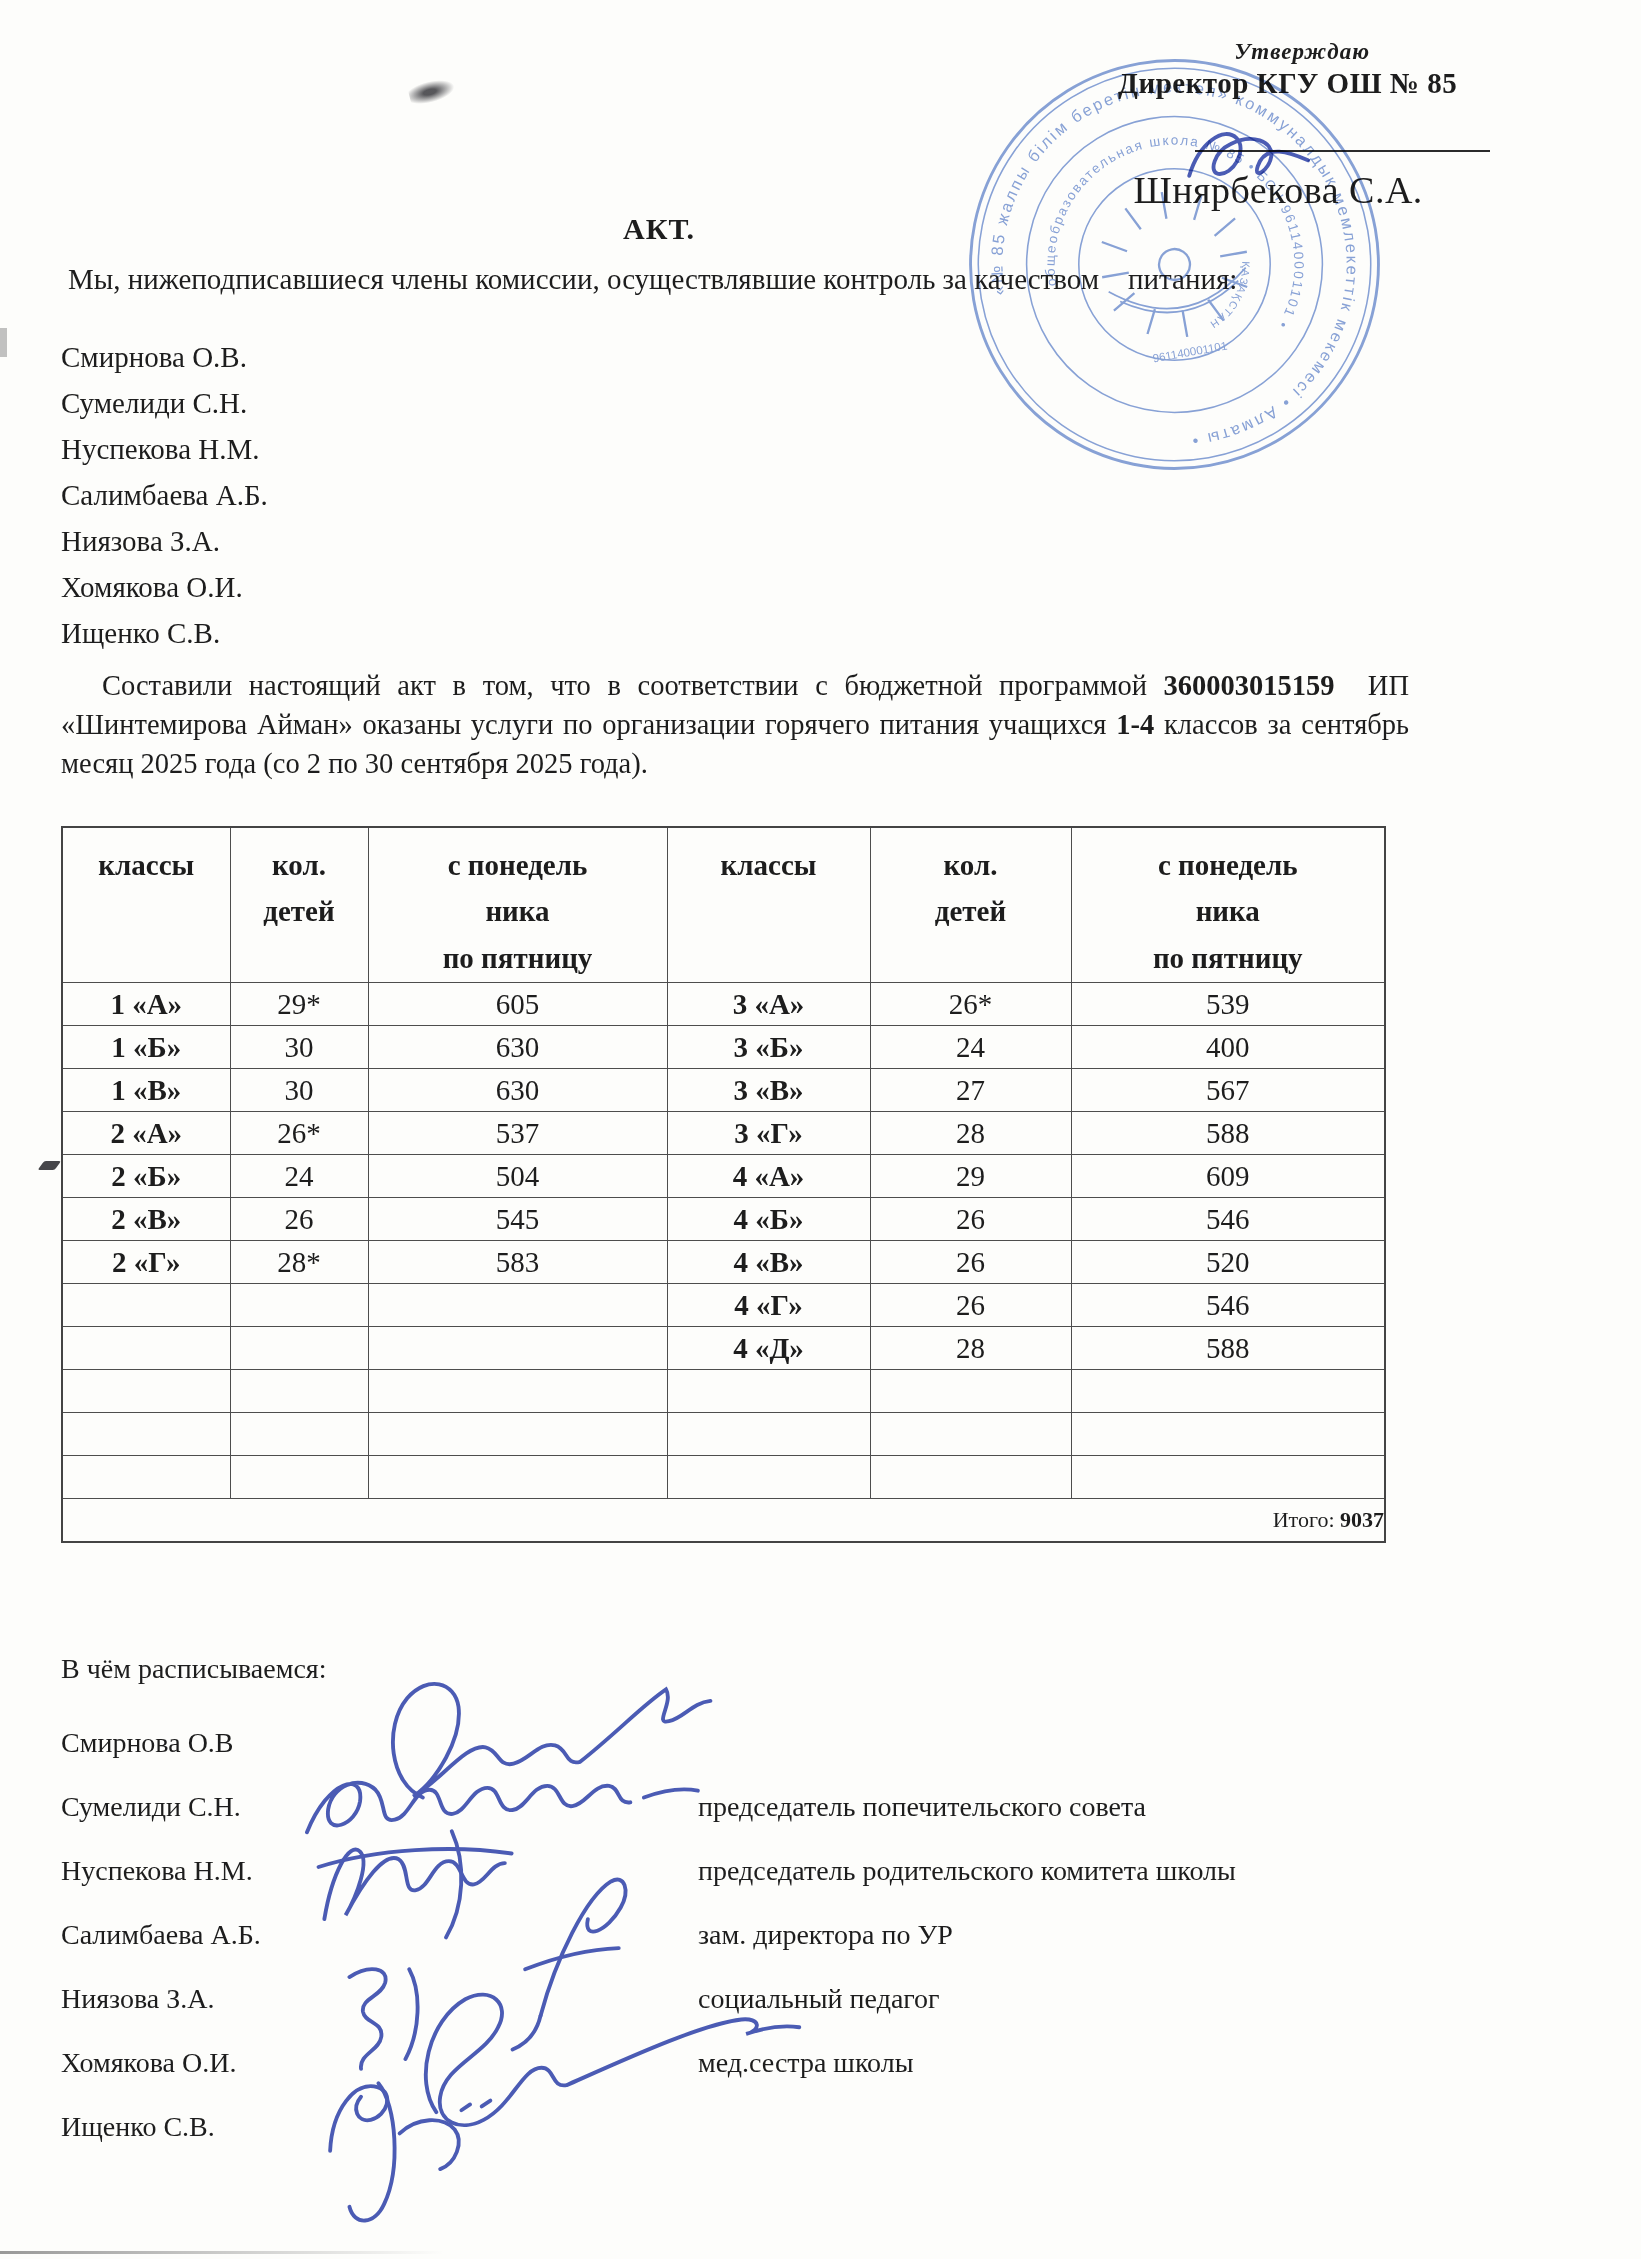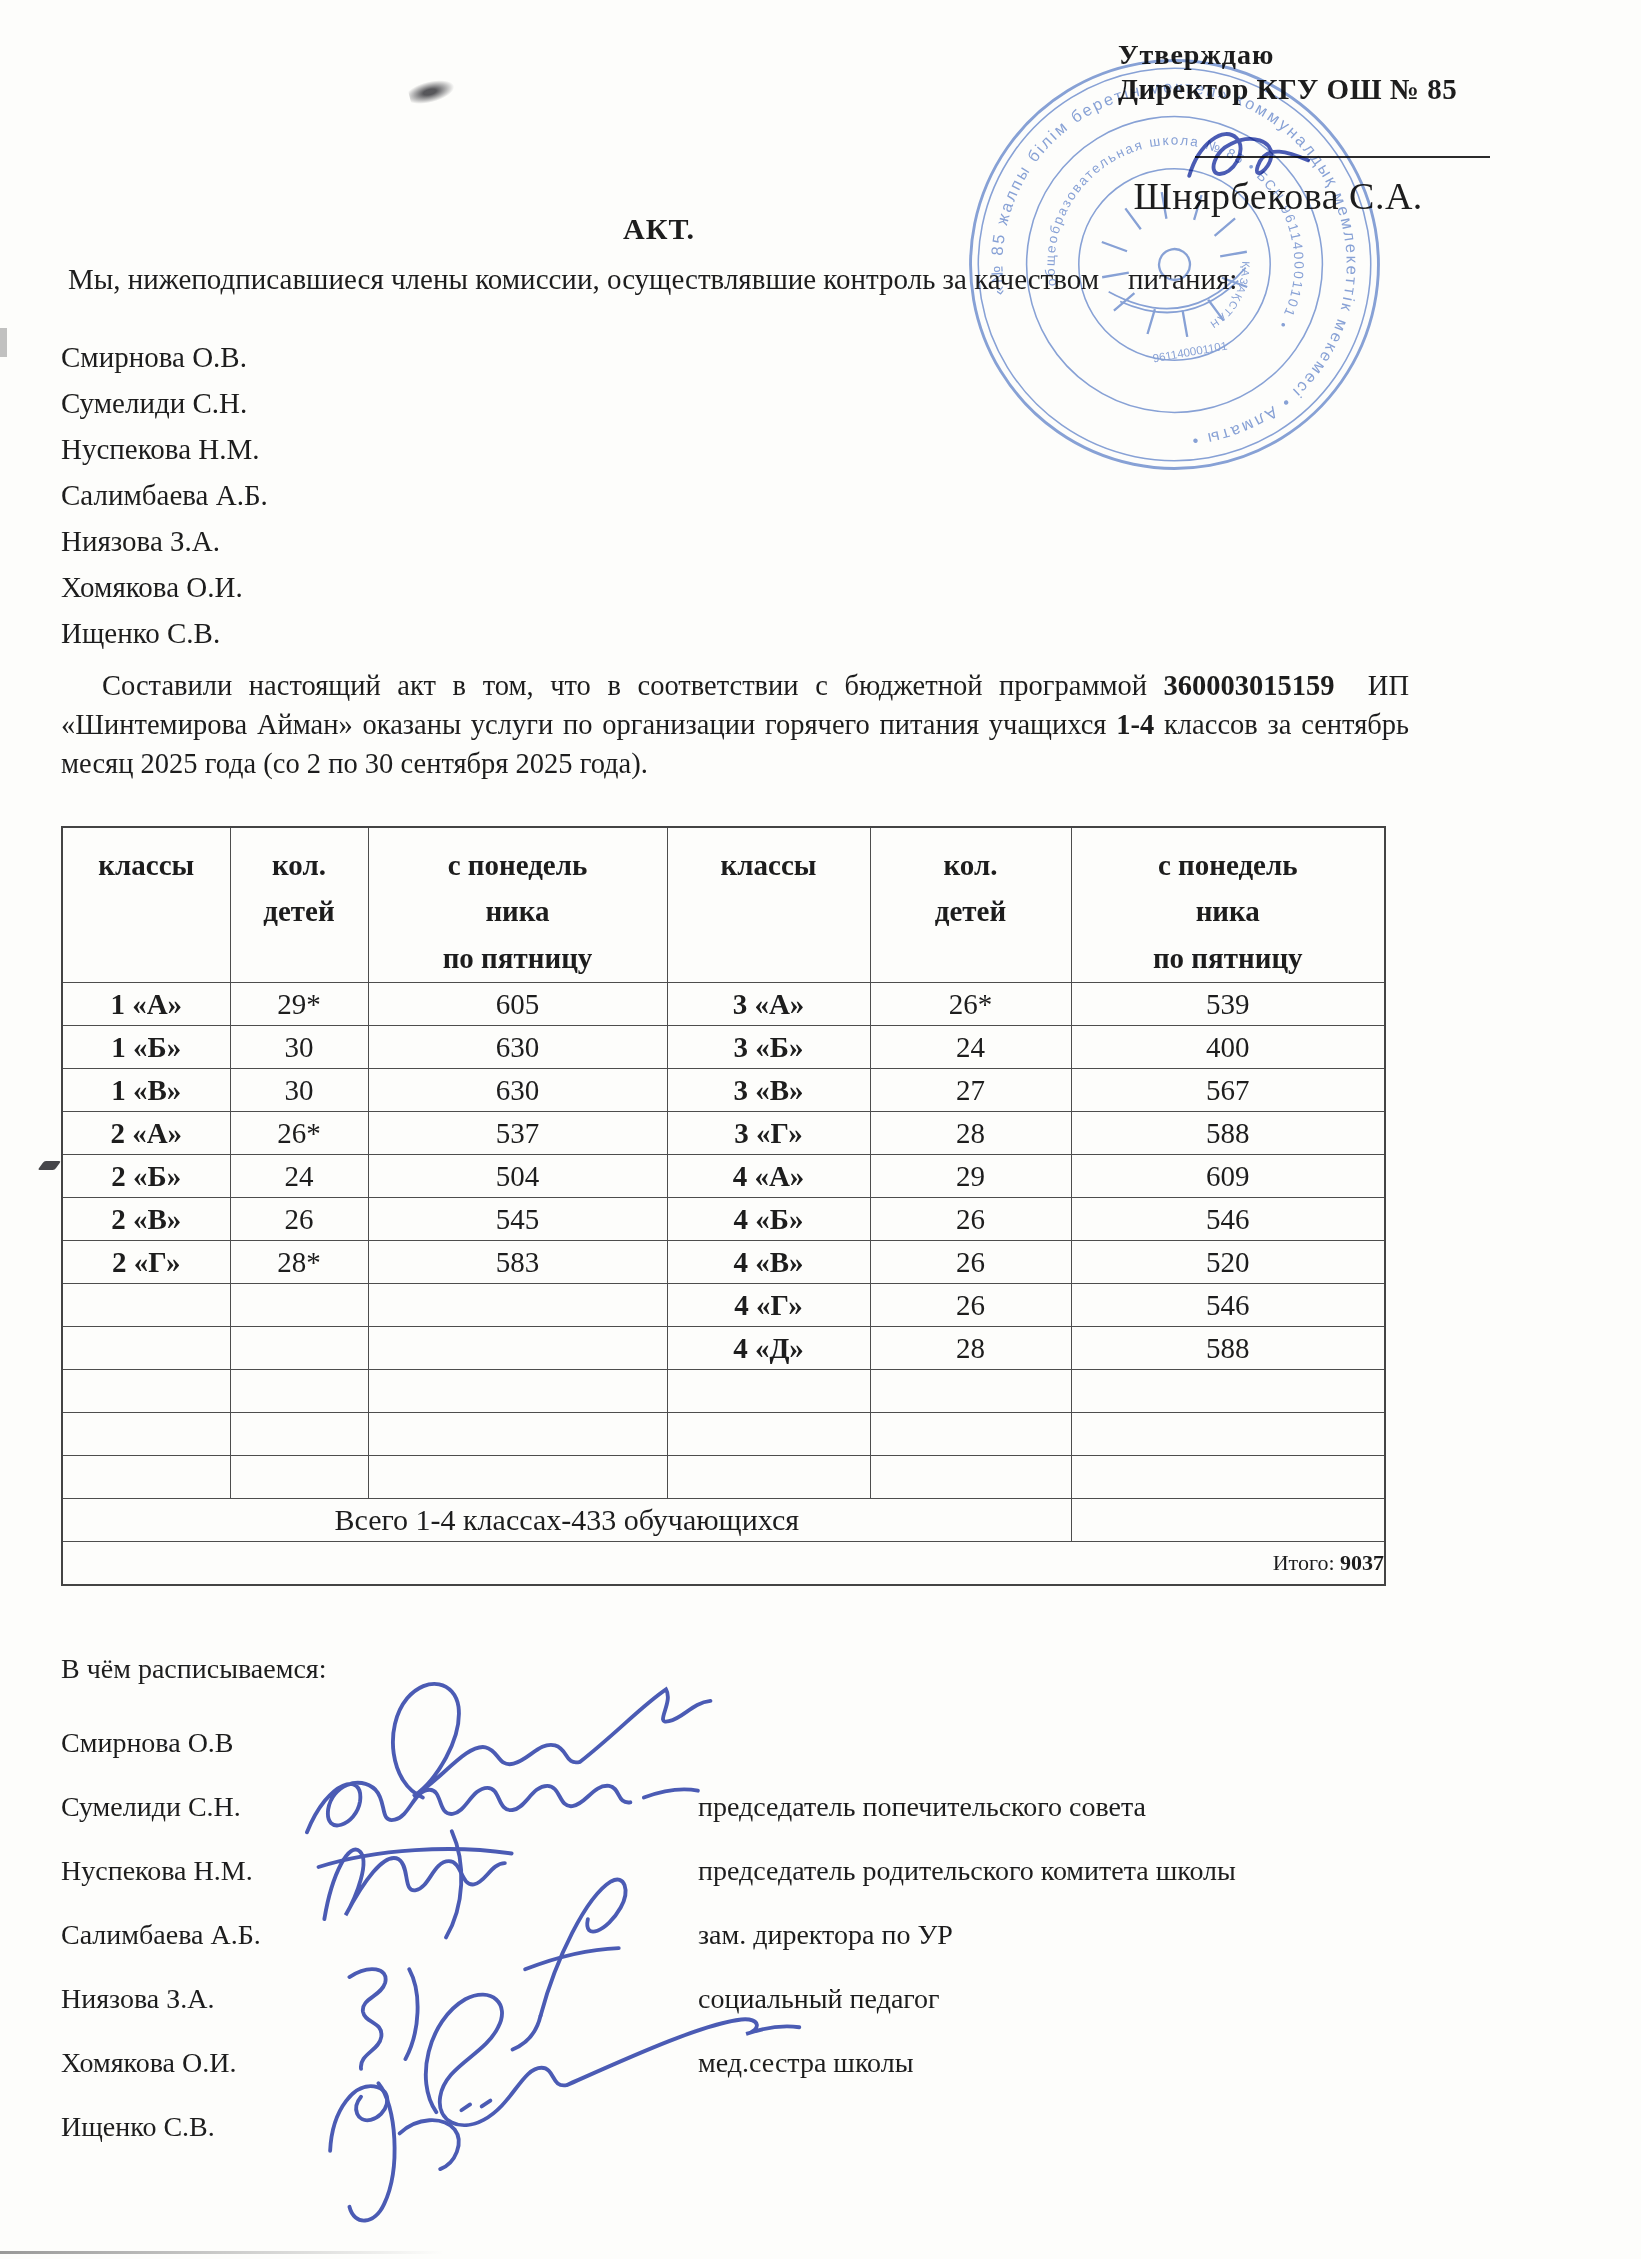--- a/index.html
+++ b/index.html
@@ -5,21 +5,21 @@
   html,body{margin:0;padding:0;}
   body{background:#e8e8e8;}
   .page{
     position:relative;width:1641px;height:2259px;margin:0 auto;
     background:#fdfdfb;overflow:hidden;
     font-family:"Liberation Serif","DejaVu Serif",serif;
     color:#1d1d1d;
   }
   
   .approval{position:absolute;left:1118px;top:39px;width:378px;z-index:2;}
-  .approve-word{font-size:28px;font-weight:bold;text-align:left;padding-right:9.7px;letter-spacing:1px;}
+  .approve-word{font-size:23px;font-weight:bold;text-align:center;padding-right:9.7px;letter-spacing:1px;font-style:italic;}
   .director-line{font-size:29px;font-weight:bold;margin-top:2px;letter-spacing:0.5px;}
   .sig-underline{margin-top:50px;margin-left:77px;width:295px;border-bottom:2.9px solid #2b2b2b;}
   .signatory{font-size:38px;font-weight:normal;margin-top:16px;margin-left:15.4px;letter-spacing:0.5px;}
   
   .doc-title{position:absolute;left:623px;top:212px;font-size:30px;font-weight:bold;letter-spacing:1px;z-index:2;}
   .intro{position:absolute;left:68px;top:263px;width:1342px;font-size:29px;z-index:2;}
   .commission{position:absolute;left:61px;top:334px;font-size:29px;line-height:46px;z-index:2;}
   .body-par{position:absolute;left:61px;top:666px;width:1348px;font-size:28.5px;line-height:39px;
     text-align:justify;text-indent:41px;z-index:2;}
   .b{font-weight:bold;}
@@ -230,24 +230,20 @@
           <td></td>
         </tr>
       <tr>
           <td></td>
           <td></td>
           <td></td>
           <td></td>
           <td></td>
           <td></td>
         </tr>
-      <tr class="total-row">
-        <td colspan="5">Всего 1-4 классах-433 обучающихся</td>
-        <td></td>
-      </tr>
       <tr class="grand-row">
         <td colspan="6"><span>Итого:</span> <span class="b">9037</span></td>
       </tr>
     </tbody>
   </table>
 
   <div class="sign-heading">В чём расписываемся:</div>
   <div class="signers">
     <div class="signer-row">
         <span class="signer-name">Смирнова О.В</span>

